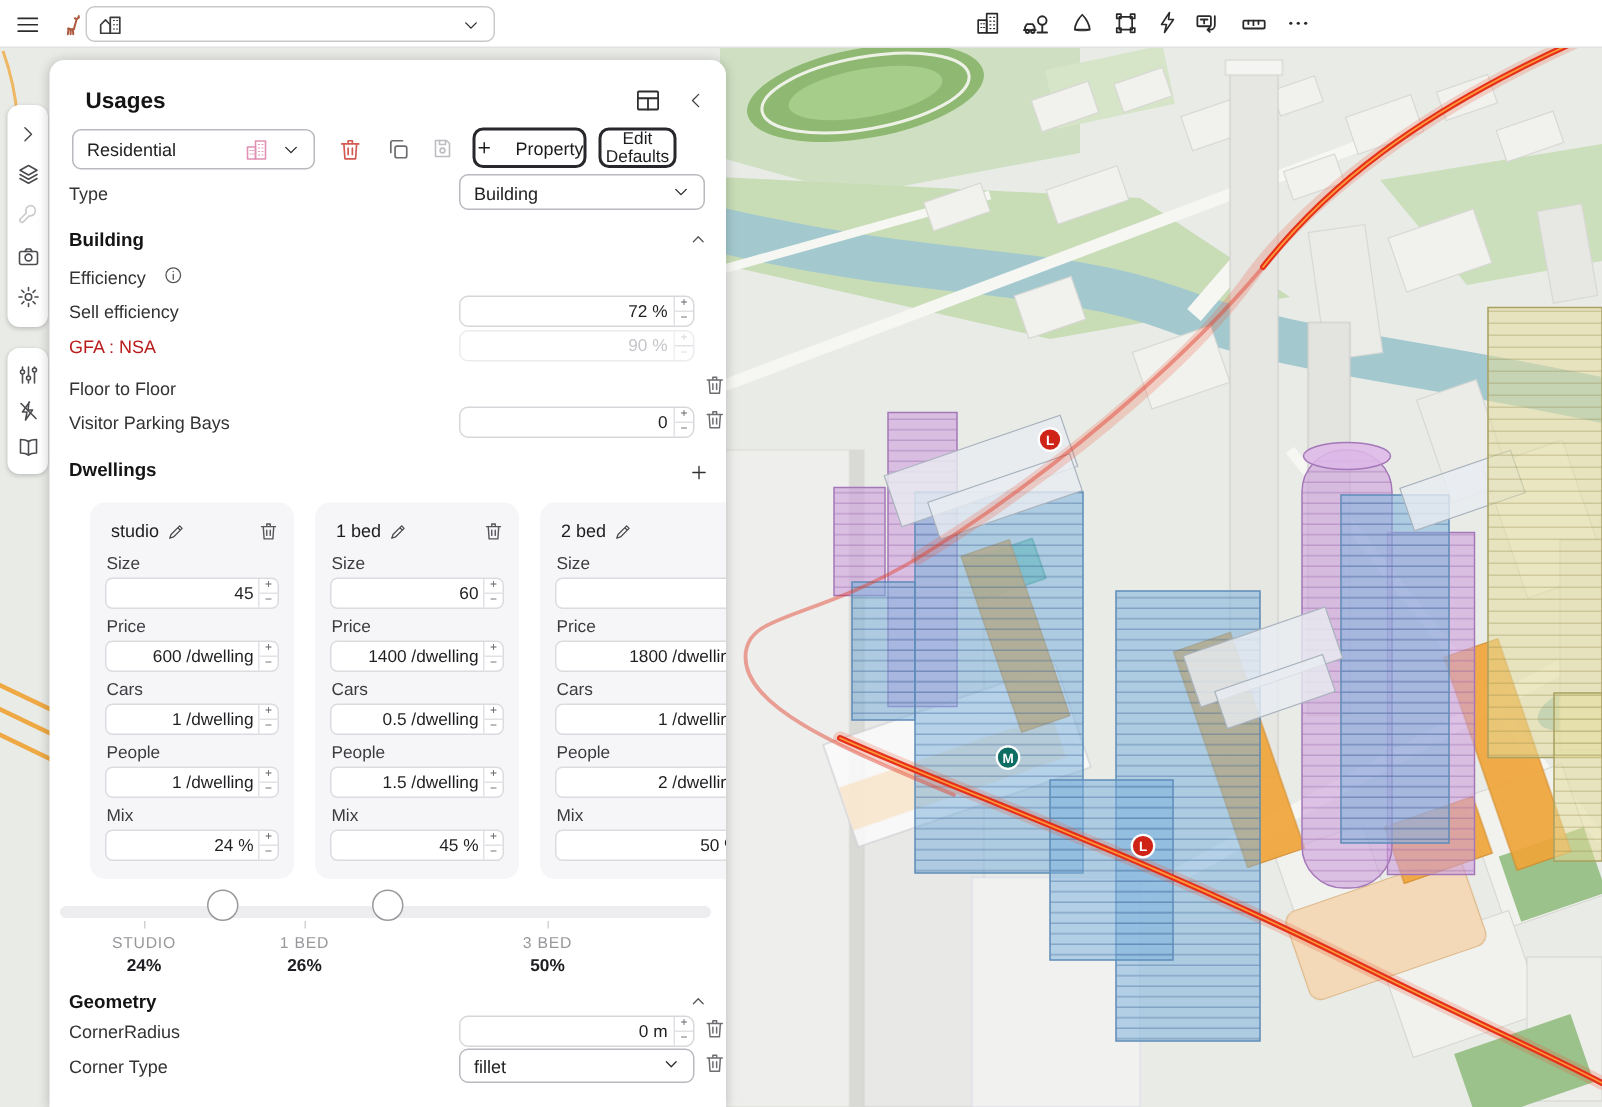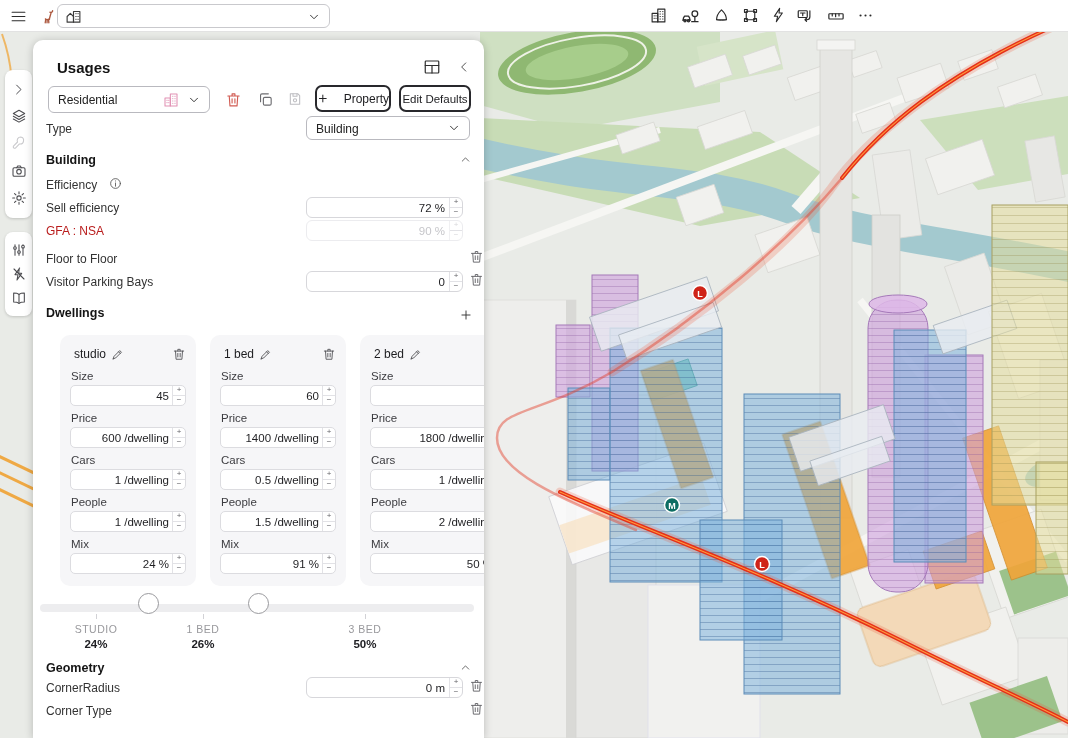--- a/index.html
+++ b/index.html
@@ -54,21 +54,21 @@
 
   .hd-ic { position:absolute; top:51px; cursor:pointer; }
   #del-usage { left:192px; color:#d15b52; }
   #dup-usage { left:224px; color:#6c6c70; }
   #sav-usage { left:254px; color:#bdbdc1; }
 
   .ghost-btn { position:absolute; top:45px; height:27px; border:2px solid #28282c; border-radius:7px;
     background:#fff; font-size:12px; font-weight:500; color:#1c1c1f; display:flex; align-items:center;
     justify-content:center; gap:15px; cursor:pointer; font-family:"Liberation Sans",sans-serif; }
   #btn-property { left:282px; width:76px; }
-  #btn-defaults { left:366px; width:72px; font-size:11.5px; }
+  #btn-defaults { left:366px; width:52px; font-size:11.5px; }
 
   .row-label { position:absolute; left:13px; font-size:12px; color:#333; white-space:nowrap; }
   .sec-hd { position:absolute; left:13px; font-size:12.5px; font-weight:bold; color:#141414; }
   .sec-chev { position:absolute; left:426px; color:#555; cursor:pointer; }
 
   .ninput { position:absolute; left:273px; width:157px; height:21px; border:1px solid #d7d7db;
     border-radius:6px; background:#fff; }
   .ninput .val { position:absolute; right:17px; top:4px; font-size:11.5px; color:#1f1f22; white-space:nowrap; }
   .stepper { position:absolute; right:0; top:0; bottom:0; width:13px; border-left:1px solid #e2e2e6;
     display:flex; flex-direction:column; }
@@ -654,21 +654,21 @@
       <div class="fld-lb">People</div>
       <div class="finput">
           <span class="val">1.5 /dwelling</span>
           <span class="stepper">
             <span class="up"></span>
             <span class="dn"></span>
           </span>
         </div>
       <div class="fld-lb">Mix</div>
       <div class="finput">
-          <span class="val">91 %</span>
+          <span class="val">45 %</span>
           <span class="stepper">
             <span class="up"></span>
             <span class="dn"></span>
           </span>
         </div>
     </div>
 
     <div class="card">
       <div class="card-hd">
         <span class="card-name">2 bed</span>
@@ -730,16 +730,22 @@
     <span class="stepper">
         <span class="up"></span>
         <span class="dn"></span>
       </span>
   </div>
   <svg class="icn row-trash" style="top:638px" width="15" height="15" viewBox="0 0 24 24">
       <use href="#i-trash"></use>
     </svg>
 
   <div class="row-label" style="top:664px">Corner Type</div>
+  <div class="sel" id="corner-select">
+    <span class="sel-val">fillet</span>
+    <svg class="icn sel-chev" width="13" height="13" viewBox="0 0 24 24">
+        <use href="#i-chevdown"></use>
+      </svg>
+  </div>
   <svg class="icn row-trash" style="top:661px" width="15" height="15" viewBox="0 0 24 24">
       <use href="#i-trash"></use>
     </svg>
 </div>
 
 </body></html>

